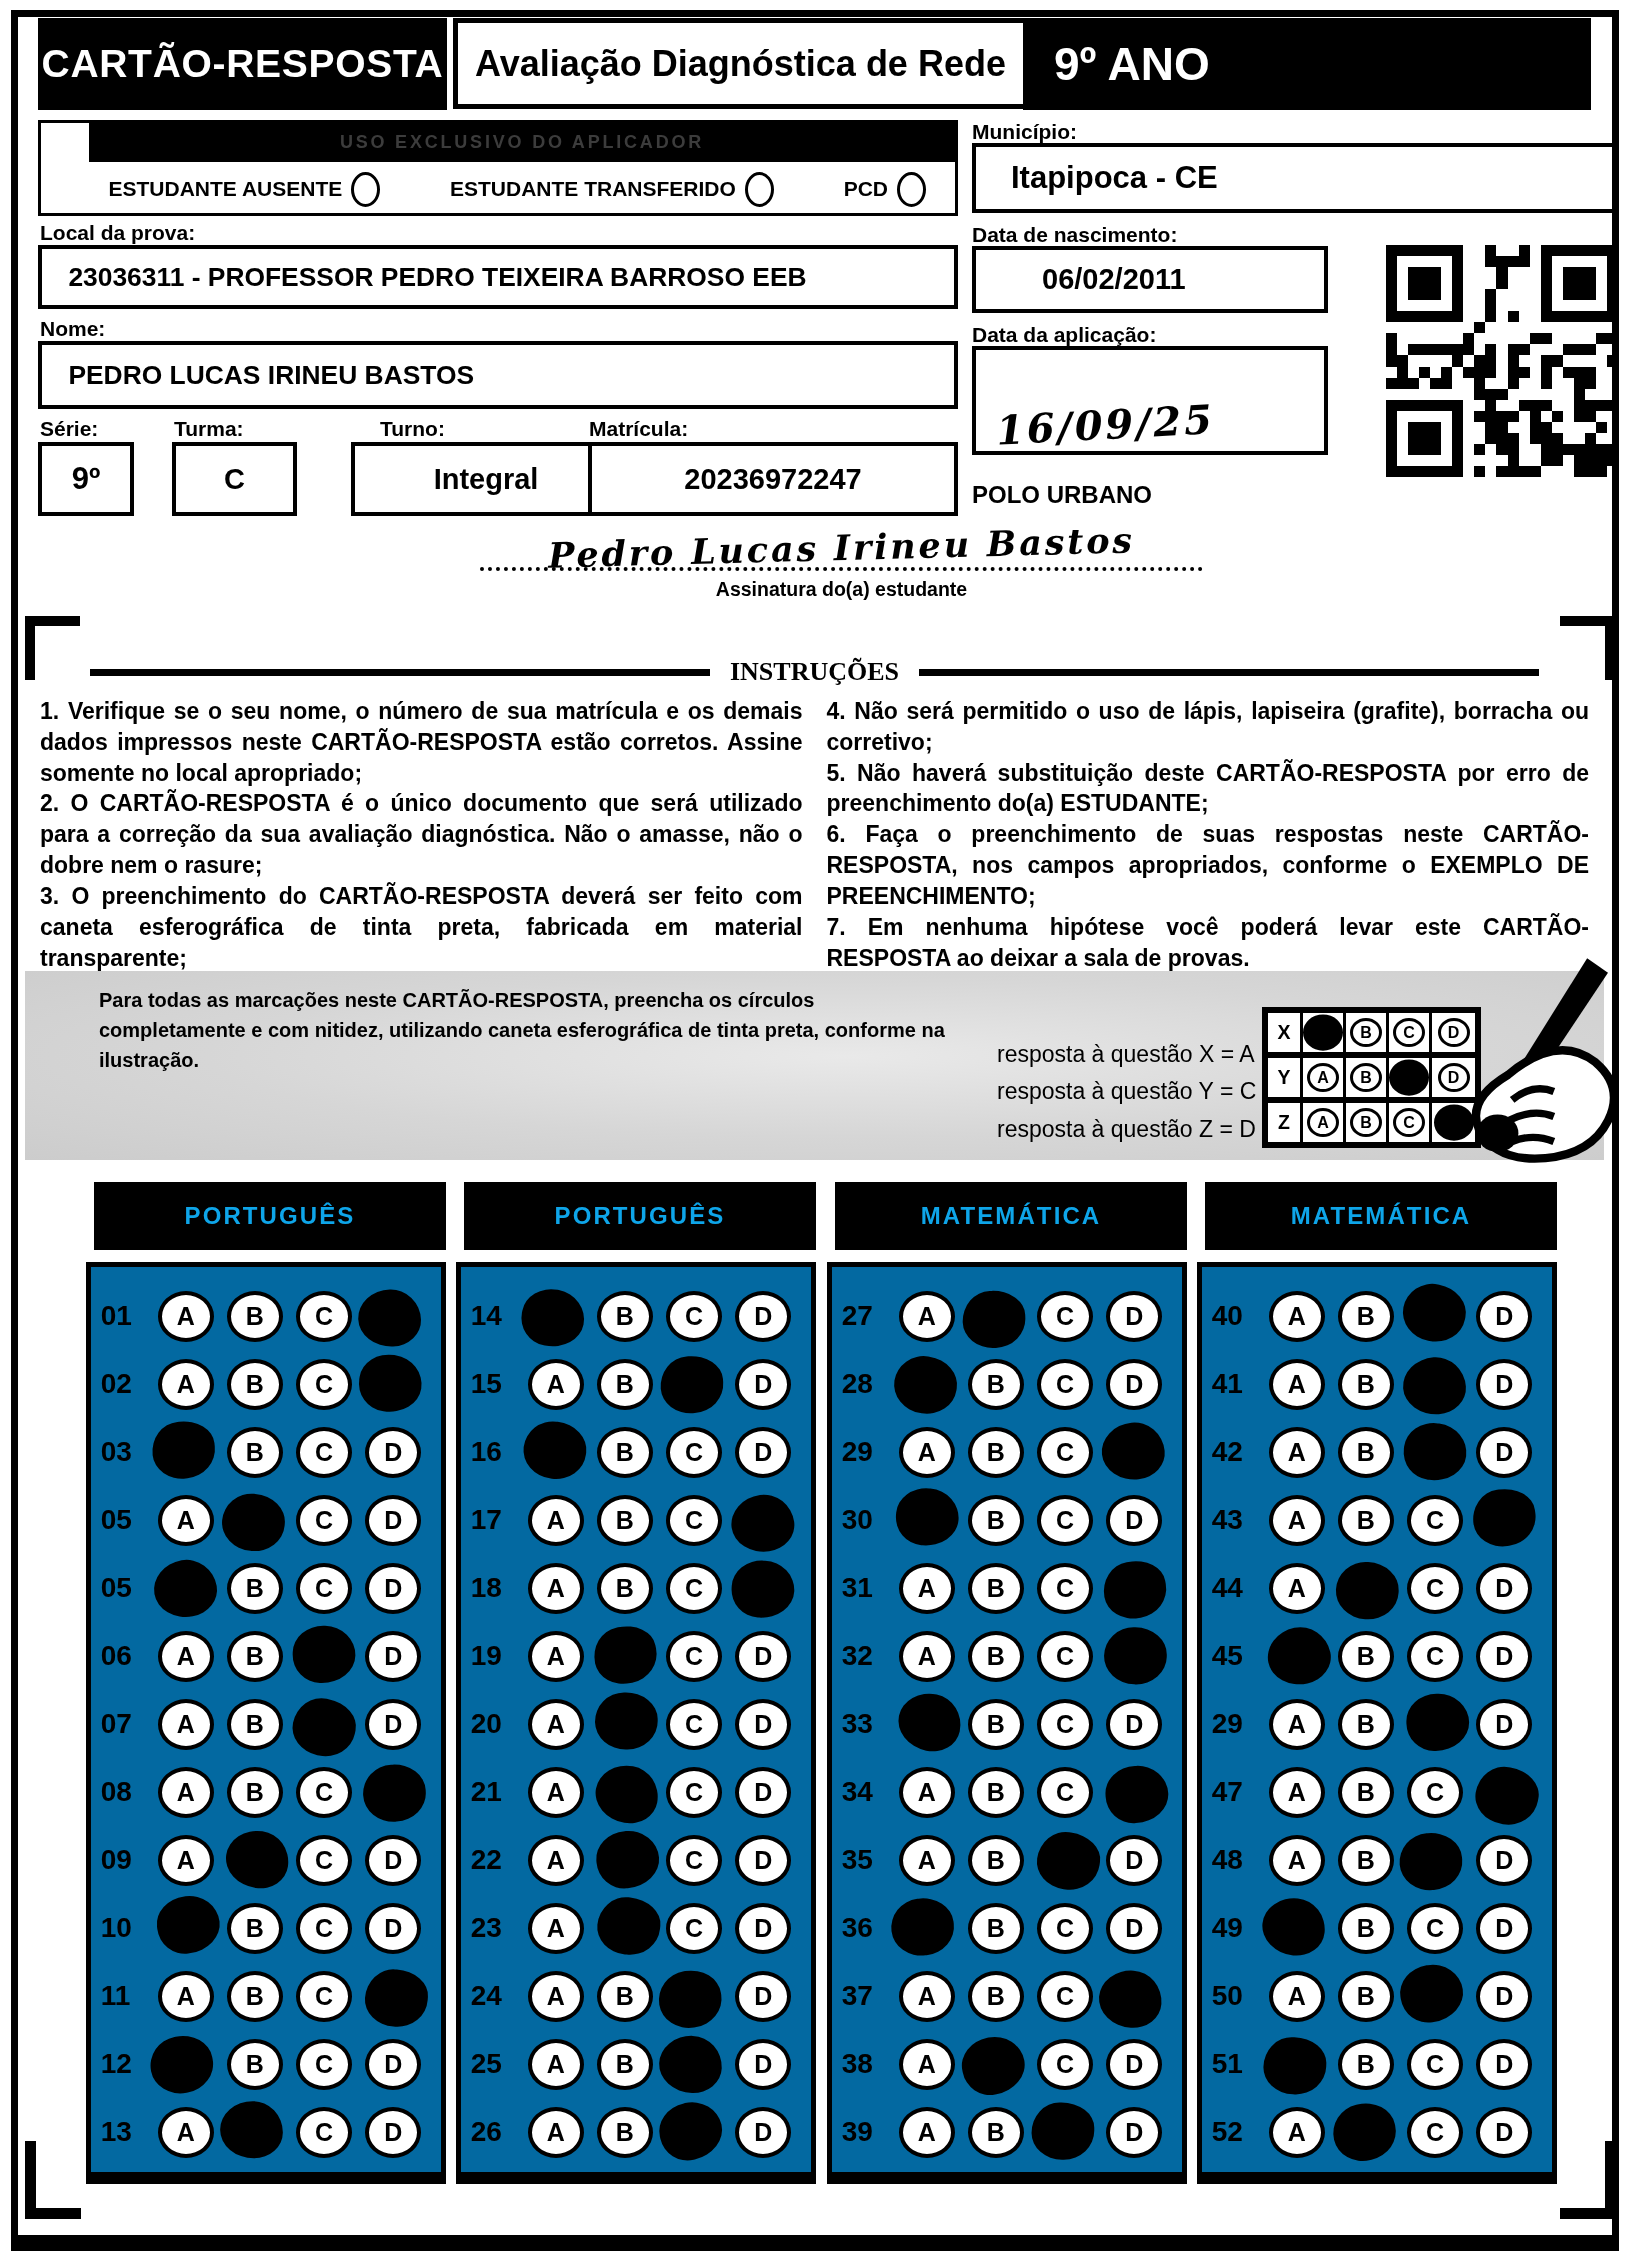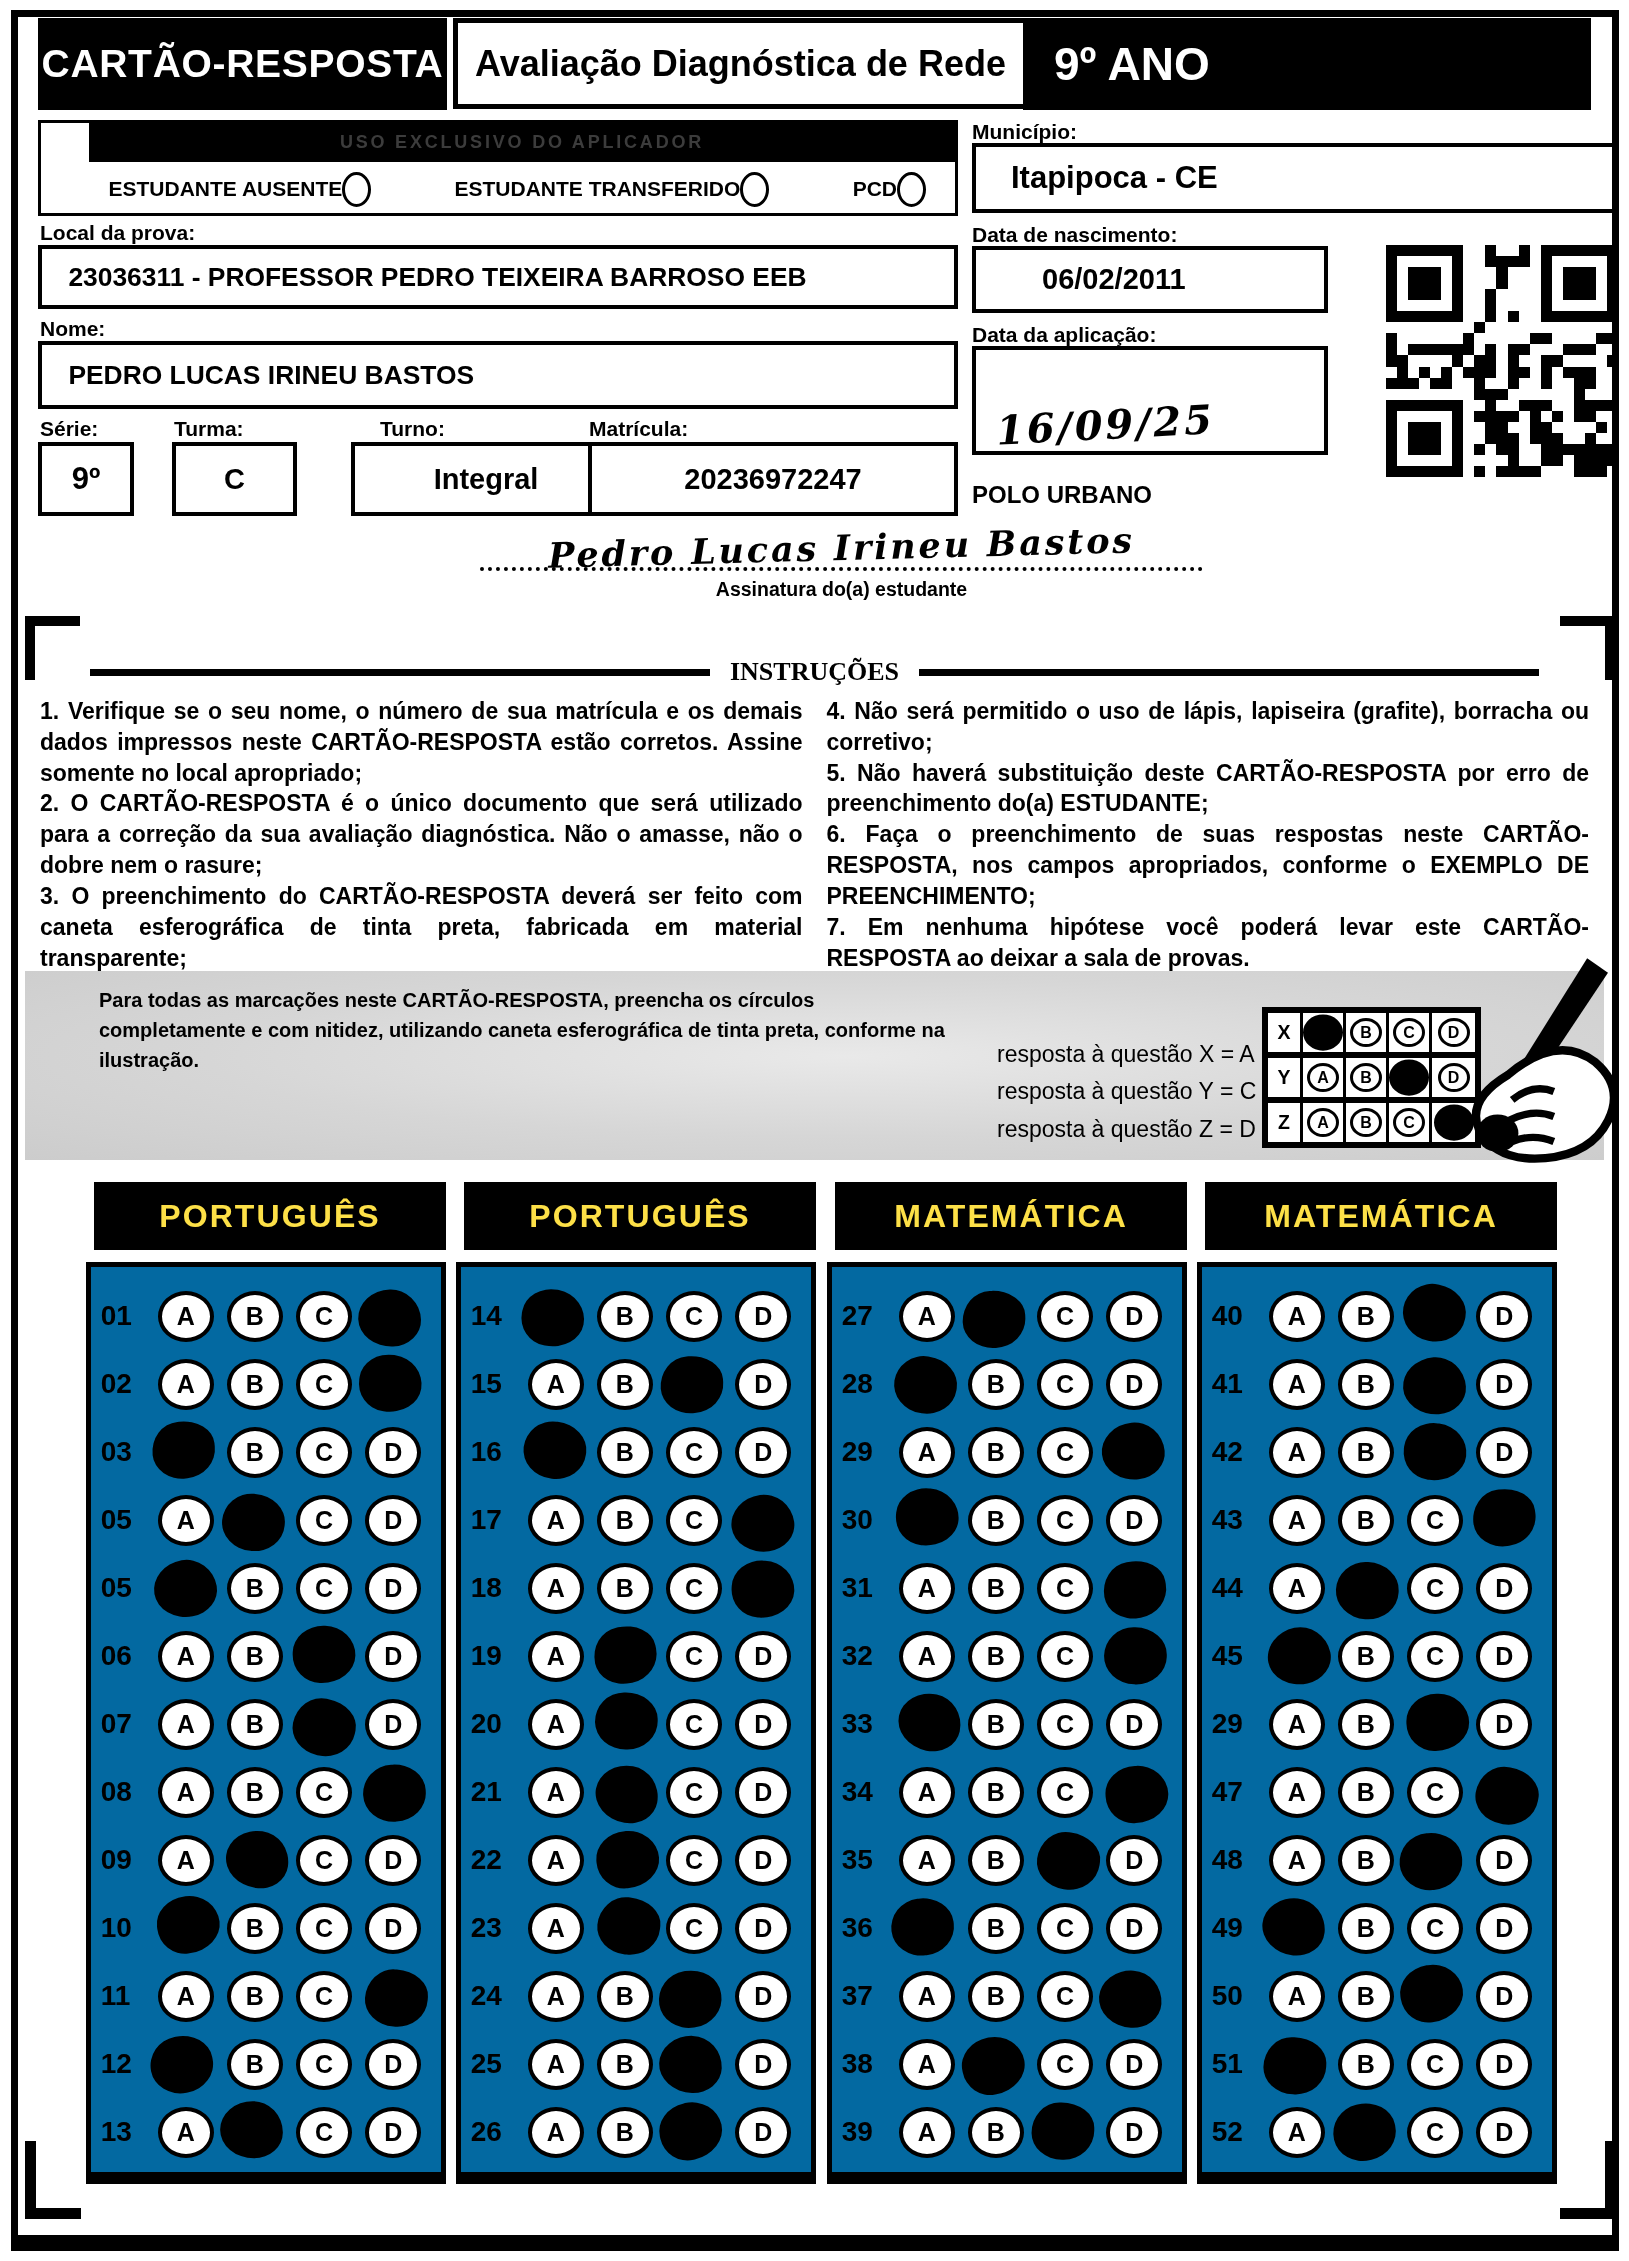--- a/index.html
+++ b/index.html
@@ -15,21 +15,21 @@
   .hdr-title{position:absolute;left:415px;top:0;width:565px;height:81px;background:#fff;border:5.6px solid #000;
              display:flex;align-items:center;justify-content:center;font-size:36px;font-weight:bold;}
   .hdr-grade{position:absolute;left:985px;top:0;width:568px;height:92px;background:#000;color:#fff;
              display:flex;align-items:center;font-size:46px;font-weight:bold;padding-left:31px;box-sizing:border-box;}
 
   
   .apl{position:absolute;left:38px;top:120px;width:920px;height:96px;border:3.5px solid #000;box-sizing:border-box;padding-left:48px;}
   .apl-bar{height:39px;background:#000;color:#3c3c3c;display:flex;align-items:center;justify-content:center;
            font-size:18px;font-weight:bold;letter-spacing:2.8px;}
   .apl-row{height:54px;display:flex;align-items:center;justify-content:space-between;padding:0 29px 0 19.5px;}
-  .apl-opt{display:flex;align-items:center;gap:0;}
+  .apl-opt{display:flex;align-items:center;gap:9px;}
   .apl-label{font-size:21px;font-weight:bold;}
   .apl-circle{width:29px;height:35px;border:3.5px solid #000;border-radius:50%;box-sizing:border-box;}
 
   
   .flabel{position:absolute;font-size:21px;font-weight:bold;}
   .fbox{position:absolute;border:4.9px solid #000;box-sizing:border-box;background:#fff;
         display:flex;align-items:center;font-weight:bold;}
   .fbox.pad{padding-left:26.4px;font-size:26.4px;}
   .fbox.center{justify-content:center;font-size:31px;}
 
@@ -74,22 +74,22 @@
   .ex-cell:last-child{border-right:none;}
   .ex-lab{width:35px;font-size:19.5px;font-weight:bold;}
   .ex-bubble{width:32px;height:29px;border:3.5px solid #000;border-radius:50%;box-sizing:border-box;
              display:flex;align-items:center;justify-content:center;font-size:16px;font-weight:bold;}
   .ex-marked{background:#000;border-color:#000;transform:scale(1.25);}
   .hand{position:absolute;left:1358px;top:-16.7px;width:250px;height:230px;}
 
   
   .answers{position:absolute;left:86px;top:1182px;width:1477px;height:1009px;}
   .ans-col{position:absolute;top:0;width:360px;}
-  .ans-header{height:68px;background:#000;color:#fde047;display:flex;align-items:center;justify-content:center;
-              font-size:32px;font-weight:600;letter-spacing:2.1px;margin-left:8px;}
+  .ans-header{height:68px;background:#000;color:#0ea5e9;display:flex;align-items:center;justify-content:center;
+              font-size:24px;font-weight:600;letter-spacing:2.1px;margin-left:8px;}
   .ans-box{margin-top:12px;height:922px;border:5.6px solid #000;border-bottom-width:12.5px;
            box-sizing:border-box;padding-top:15.3px;background:#0369a1;}
   .ans-row{height:68px;display:flex;align-items:center;padding-left:9.7px;}
   .ans-num{width:57px;font-size:28px;font-weight:bold;}
   .bubble{width:56px;height:51px;border:4.9px solid #000;border-radius:50%;box-sizing:border-box;
           margin-right:13.2px;display:flex;align-items:center;justify-content:center;
           font-size:25px;font-weight:bold;background:#fff;}
   .bubble.marked{background:#000;border-color:#000;}
 </style>
 </head>

